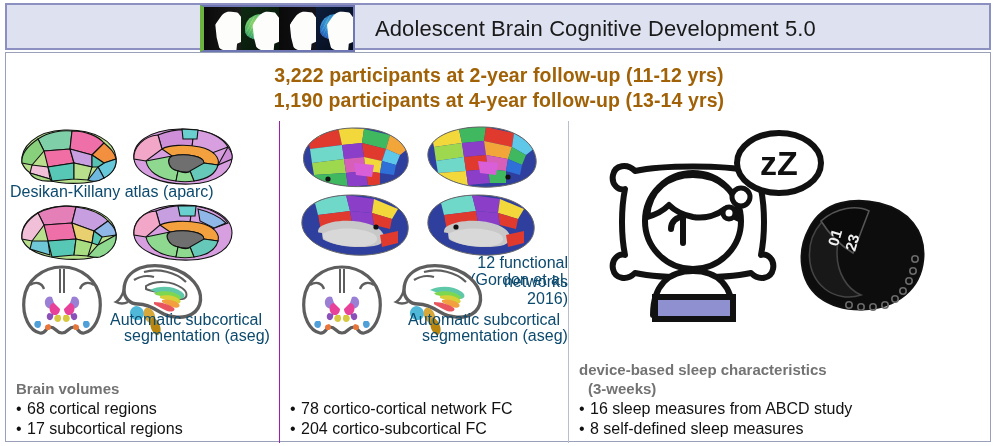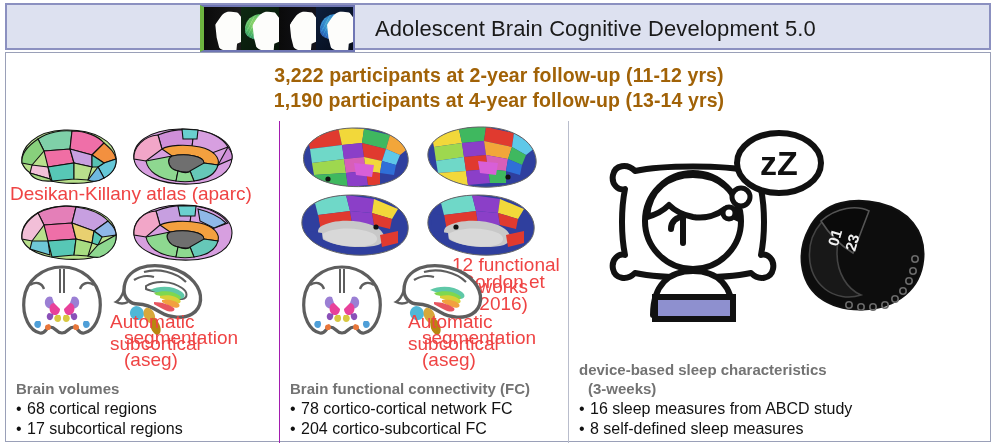--- a/index.html
+++ b/index.html
@@ -80,21 +80,21 @@
     display:flex;
   }
   .col{position:relative;height:100%;box-sizing:border-box;}
   .col-1{width:273px;}
   .col-2{width:290px;border-left:1px solid #a21caf;border-right:1px solid #b9bdcc;}
   .col-3{width:374px;}
 
   .col-body{position:relative;width:100%;height:100%;}
 
   .caption{
-    position:absolute;font-size:19px;color:#ef4444;line-height:1.16;
+    position:absolute;font-size:16px;color:#0c4a6e;line-height:1.16;text-align:right;
   }
   .footer-block{
     position:absolute;left:10px;bottom:4px;
   }
   .f-title{font-size:15px;font-weight:bold;color:#737373;line-height:1.2;margin-bottom:1px;}
   .f-item{font-size:16px;color:#111;line-height:1.24;white-space:nowrap;}
   .f-item .bul{display:inline-block;width:11px;}
 
   
   .surf{position:absolute;}
@@ -434,21 +434,20 @@
               <path d="M36 48 C32 50 33 58 38 62 C42 65 46 62 45 56 C44 51 40 47 36 48Z" fill="#d8a83a"></path>
               <path d="M42 58 C39 62 40 70 45 74 C49 77 52 72 50 66 C48 61 45 57 42 58Z" fill="#b8860f"></path>
               <path d="M14 30 C12 36 10 40 6 42 C10 44 14 44 18 42" stroke="#5e5e5e" stroke-width="2.4" fill="none"></path>
             </svg>
           </div>
 
           <div class="caption" style="left:128px;top:190px;">Automatic subcortical</div>
           <div class="caption" style="left:142px;top:206px;">segmentation (aseg)</div>
 
           <div class="footer-block">
-            <div class="f-title">Brain functional connectivity (FC)</div>
             <div class="f-item"><span class="bul">•</span><span>78 cortico-cortical network FC</span></div>
             <div class="f-item"><span class="bul">•</span><span>204 cortico-subcortical FC</span></div>
           </div>
 
         </div>
       </div>
 
       <div class="col col-3">
         <div class="col-body">
 

